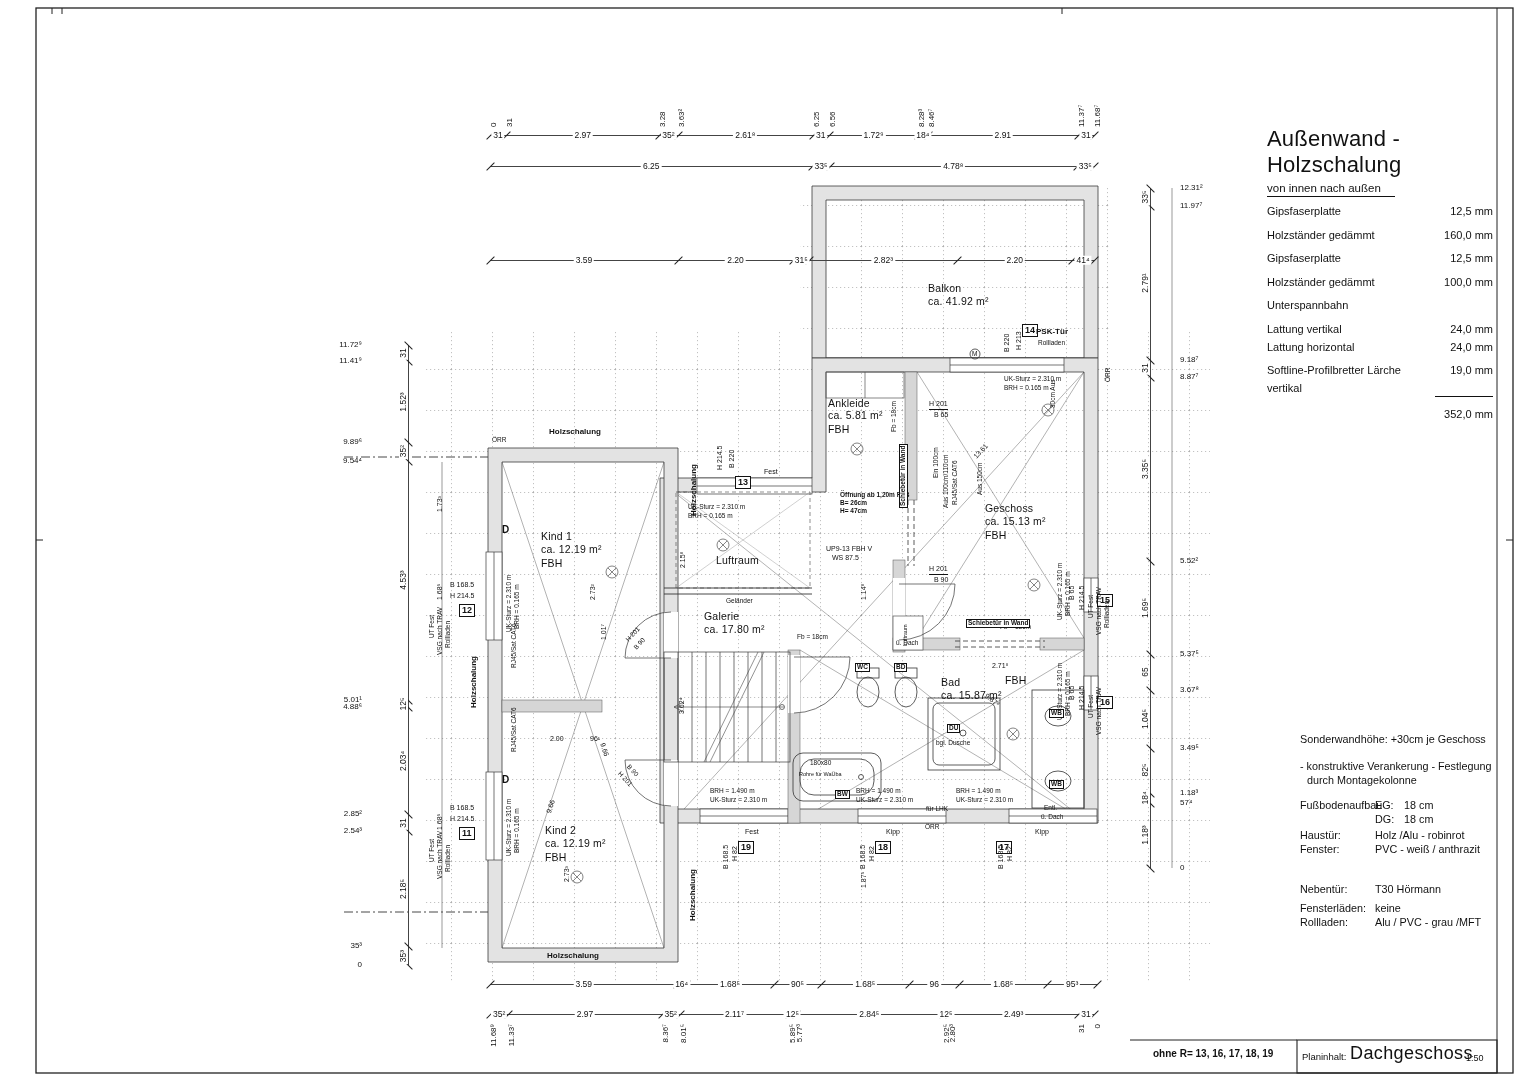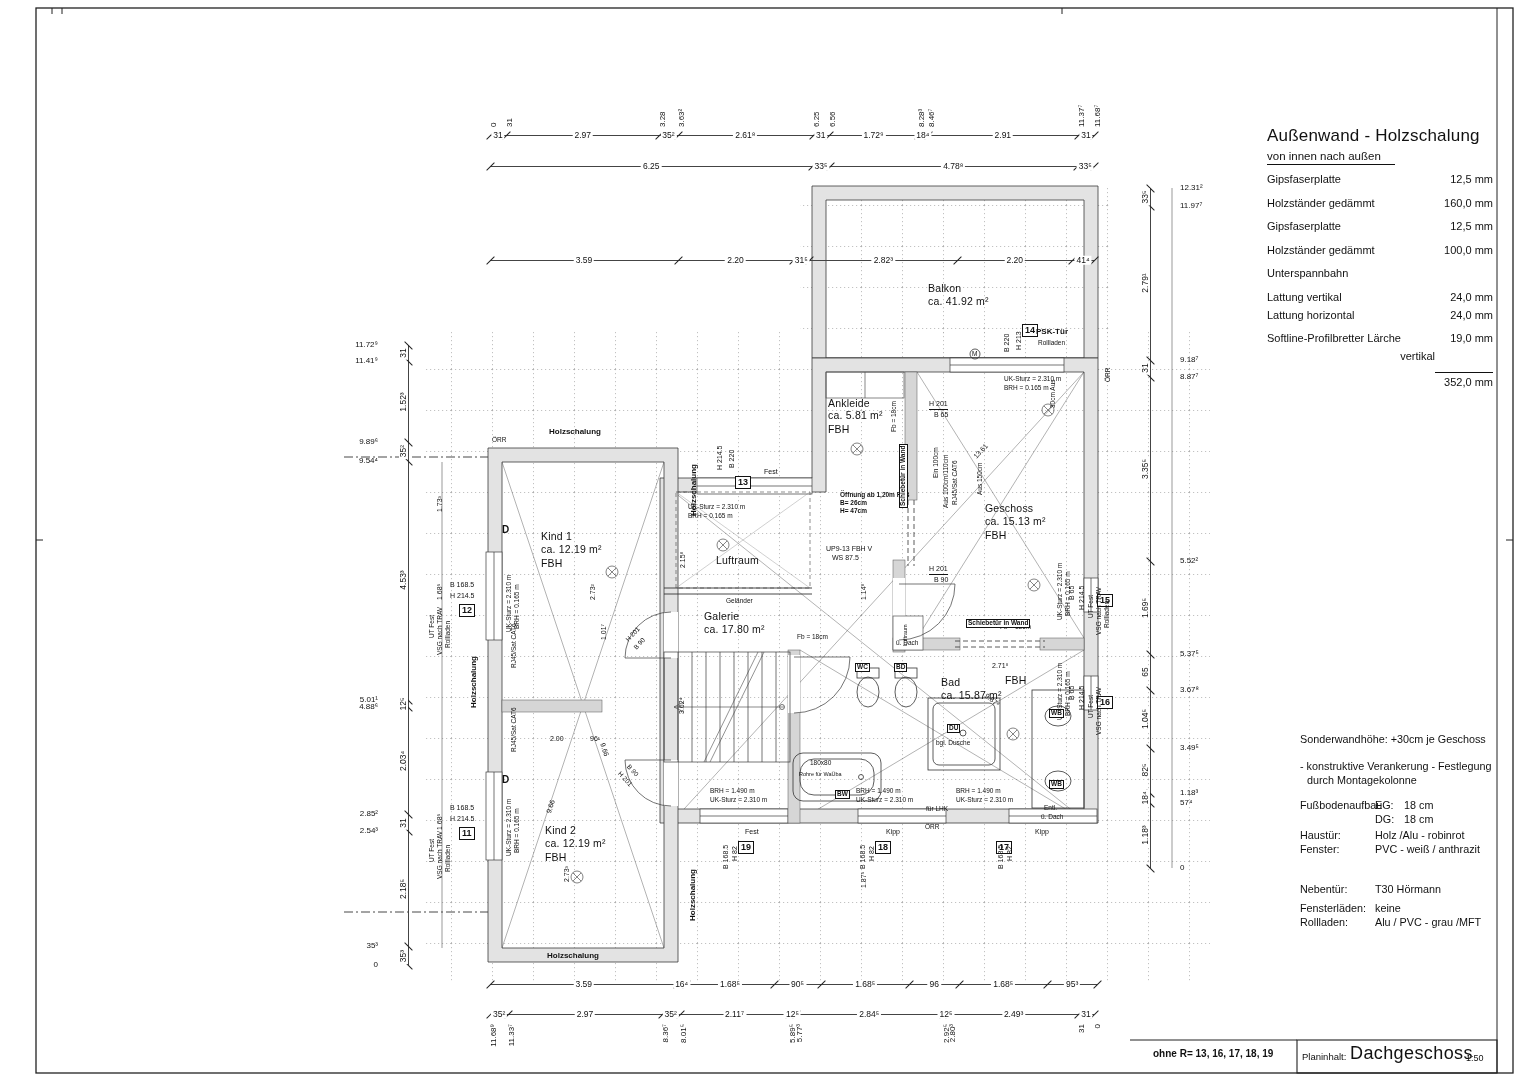--- a/index.html
+++ b/index.html
@@ -29,27 +29,27 @@
   .chain.h .ctick{top:5px;width:1px;height:11px;transform:rotate(45deg);}
   .chain.v .ctick{left:5px;height:1px;width:11px;transform:rotate(45deg);}
   .chain.h span{position:absolute;top:10px;transform:translate(-50%,-50%);font-size:8.5px;background:#fff;padding:0 2px;line-height:1;white-space:nowrap;}
   .chain.v span{position:absolute;left:1px;transform:rotate(-90deg) translateX(-50%);transform-origin:0 0;font-size:8.5px;background:#fff;padding:0 2px;line-height:1;white-space:nowrap;}
   .chain.ht span{position:absolute;top:6px;transform:rotate(-90deg);transform-origin:0 0;font-size:8px;line-height:1;white-space:nowrap;background:none;}
   .chain.ht.below span{top:20px;transform:rotate(-90deg) translateX(-100%);}
   .chain.vt span{position:absolute;left:0;right:16px;text-align:right;transform:translateY(-50%);font-size:8px;line-height:1;white-space:nowrap;}
   .chain.vt.rightside span{left:16px;right:0;text-align:left;}
   
   .legend{position:absolute;left:1267px;top:126px;width:226px;}
-  .legend .lt{font-size:17px;letter-spacing:.2px;}
+  .legend .lt{font-size:22px;letter-spacing:.2px;}
   .legend .ls{font-size:11.5px;border-bottom:1px solid #111;display:inline-block;padding:2px 14px 2px 0;margin-bottom:8px;}
   .legend .lrow{display:flex;justify-content:space-between;font-size:11px;margin-bottom:11.5px;}
   .legend .lrow.tight{margin-bottom:6px;}
-  .legend .lrow.indent{justify-content:flex-end;padding-right:58px;margin-bottom:10px;}
+  .legend .lrow.indent{justify-content:flex-start;padding-right:58px;margin-bottom:2px;}
   .legend .ltotal{display:flex;justify-content:flex-end;font-size:11px;}
-  .legend .ltotal span{border-top:1px solid #111;padding-top:3px;min-width:58px;text-align:right;}
+  .legend .ltotal span{border-top:1px solid #111;padding-top:11px;min-width:58px;text-align:right;}
   .notebox{position:absolute;left:1279px;top:456px;width:212px;border:1px solid #555;background:#fff;padding:3px 5px;font-size:10.5px;line-height:1.3;}
   .tb-title{position:absolute;left:1350px;top:1043px;font-size:18px;letter-spacing:.4px;}
 </style>
 </head>
 <body>
 
 <div class="sheet">
 
 <svg width="1529" height="1080" viewBox="0 0 1529 1080">
   <defs>
@@ -336,21 +336,21 @@
       <span style="top: 8.19616px;">31</span>
       <span style="top: 56.6593px;">1.52³</span>
       <span style="top: 106.233px;">35²</span>
       <span style="top: 235.388px;">4.53³</span>
       <span style="top: 358.542px;">12⁵</span>
       <span style="top: 415.625px;">2.03⁴</span>
       <span style="top: 477.598px;">31</span>
       <span style="top: 543.564px;">2.18⁵</span>
       <span style="top: 610.667px;">35³</span>
     </div>
-<div class="chain vt" style="left:336px;top:345px;width:58px;height:620px">
+<div class="chain vt" style="left:320px;top:345px;width:58px;height:620px">
       <span style="top: 0px;">11.72⁹</span>
       <span style="top: 16.3923px;">11.41⁹</span>
       <span style="top: 96.9262px;">9.89⁶</span>
       <span style="top: 115.539px;">9.54⁴</span>
       <span style="top: 355.238px;">5.01¹</span>
       <span style="top: 361.847px;">4.88⁶</span>
       <span style="top: 469.402px;">2.85²</span>
       <span style="top: 485.794px;">2.54³</span>
       <span style="top: 601.334px;">35³</span>
       <span style="top: 620px;">0</span>

